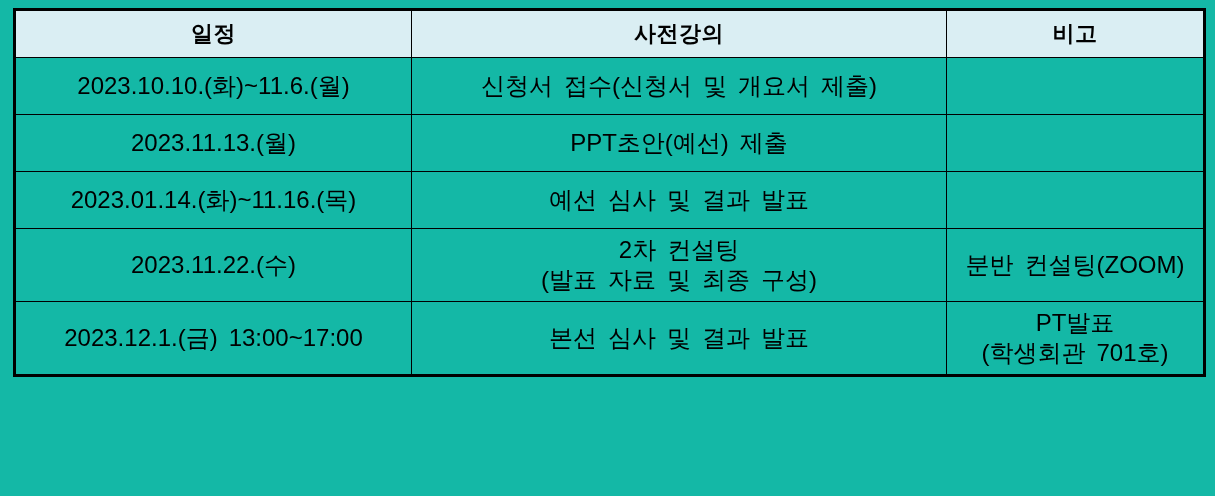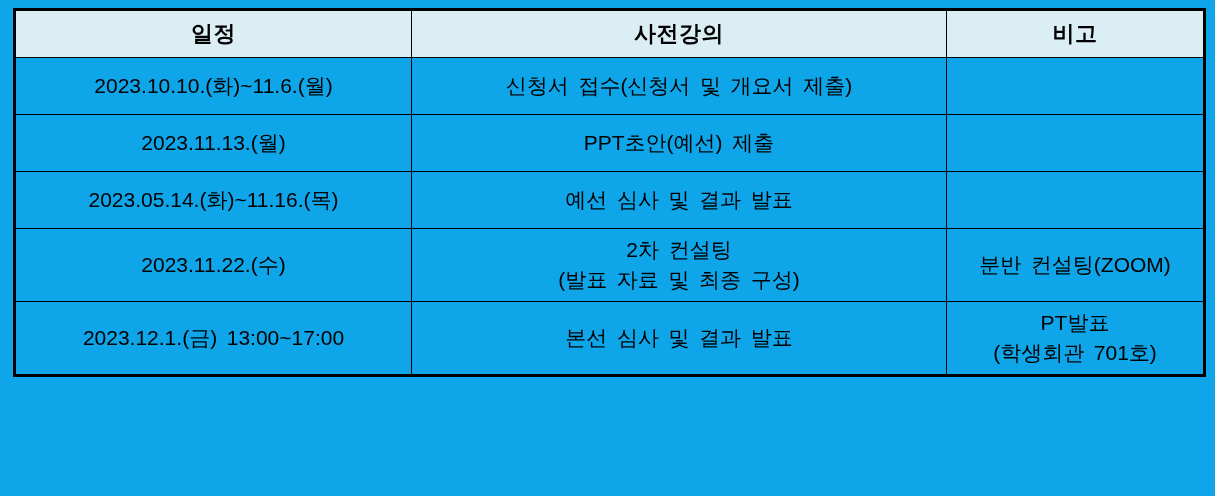--- a/index.html
+++ b/index.html
@@ -5,21 +5,21 @@
   html, body {
     margin: 0;
     padding: 0;
     background: #ffffff;
     font-family: "Liberation Sans", sans-serif;
   }
   .page {
     position: relative;
     width: 1215px;
     height: 496px;
-    background: #0ea5e9;
+    background: #14b8a6;
     overflow: hidden;
   }
   table.schedule-table {
     position: absolute;
     left: 13px;
     top: 8px;
     width: 1190px;
     border-collapse: collapse;
     table-layout: fixed;
     border: 3px solid #000000;
@@ -37,21 +37,21 @@
   }
   th {
     background: #daeef3;
     font-size: 22px;
     font-weight: bold;
     height: 42px;
     padding: 2px 4px;
     letter-spacing: 0.5px;
   }
   td {
-    font-size: 21px;
+    font-size: 24px;
     line-height: 30px;
     padding: 6px 16px;
     height: 44px;
     word-spacing: 0.18em;
   }
   td.bold { font-weight: normal; }
   td div { white-space: nowrap; }
 </style>
 </head>
 <body>
@@ -79,21 +79,21 @@
           <td></td>
         </tr>
         <tr>
           <td>2023.11.13.(월)</td>
           <td>
             <div>PPT초안(예선) 제출</div>
           </td>
           <td></td>
         </tr>
         <tr>
-          <td>2023.05.14.(화)~11.16.(목)</td>
+          <td>2023.01.14.(화)~11.16.(목)</td>
           <td class="bold">
             <div>예선 심사 및 결과 발표</div>
           </td>
           <td></td>
         </tr>
         <tr>
           <td>2023.11.22.(수)</td>
           <td>
             <div>2차 컨설팅</div>
             <div>(발표 자료 및 최종 구성)</div>

